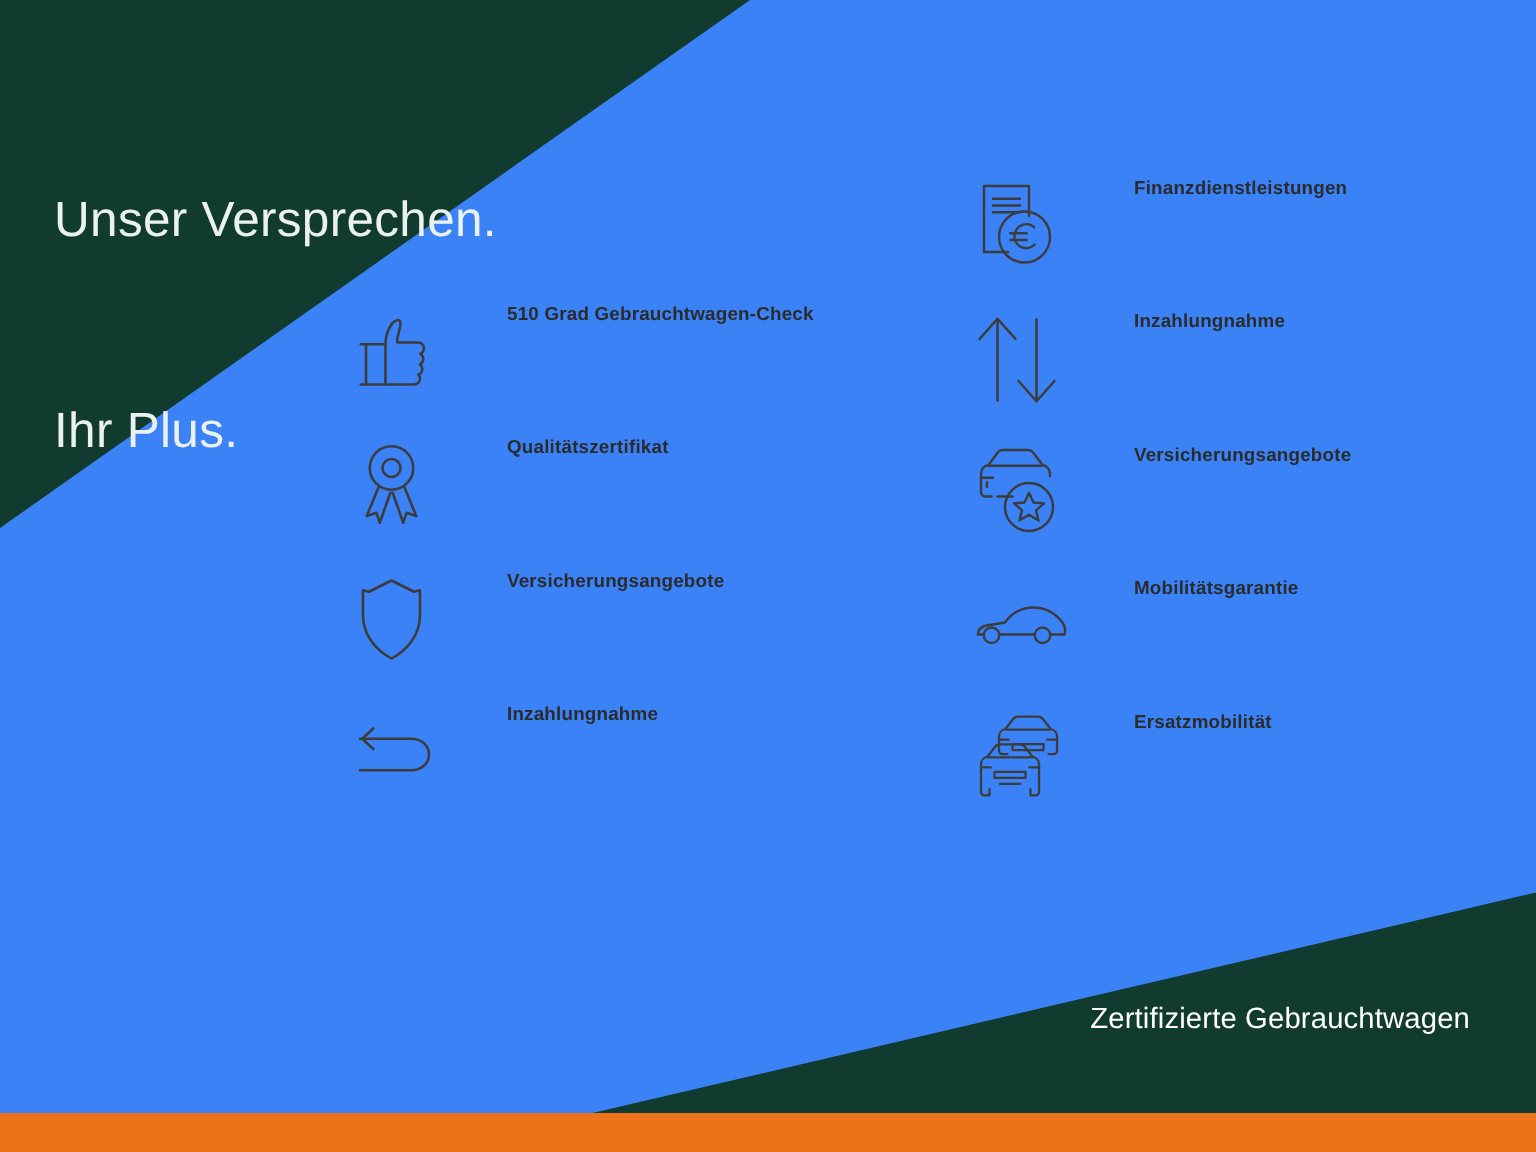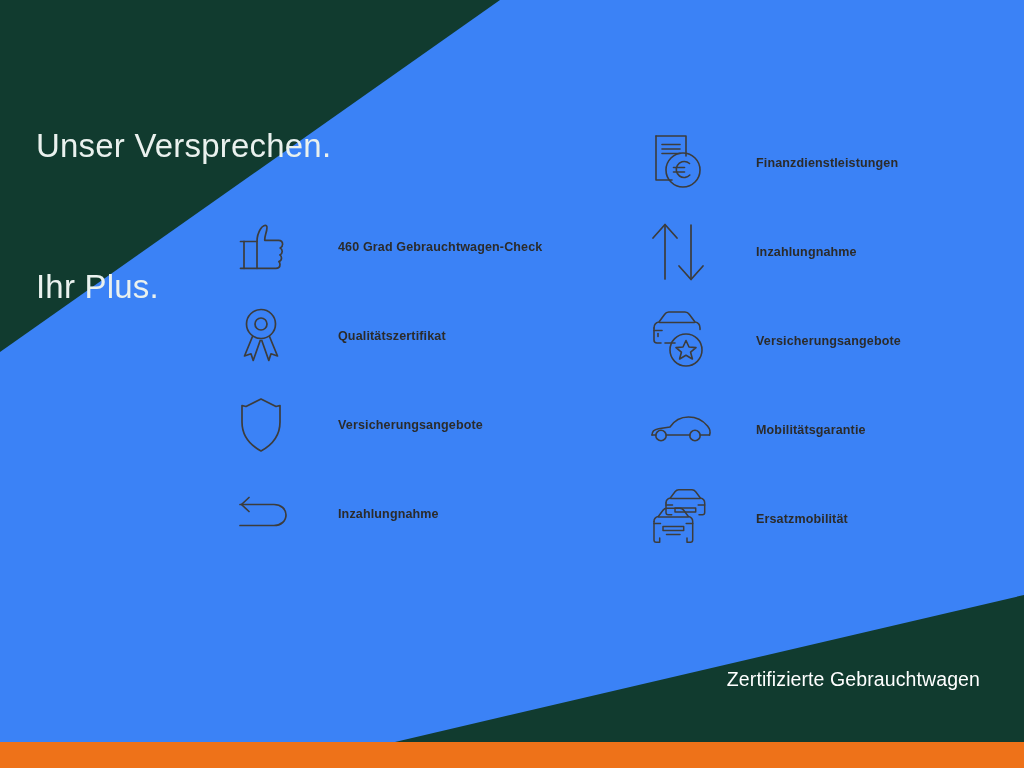--- a/index.html
+++ b/index.html
@@ -42,21 +42,20 @@
     position:absolute;
     z-index:6;
   }
   #col-left  { left:236px; top:202px; }
   #col-right { left:650px; top:118px; }
 
   .feature {
     position:relative;
     height:89px;
     display:flex;
-    align-items:center;
   }
   .feature .ico {
     width:72px; height:66px;
     flex:0 0 72px;
     display:flex;
     align-items:center;
     justify-content:flex-start;
   }
   .feature .ico svg { display:block; overflow:visible; }
   .feature .lbl {
@@ -126,21 +125,21 @@
                    C46.6 25 45.6 26.3 44.2 27 C45.4 27.6 46.2 28.9 46.2 30.4
                    C46.2 32 45.2 33.3 43.9 33.9 C44.9 34.6 45.5 35.8 45.5 37.1
                    C45.5 38.8 44.4 40.1 42.9 40.6 C43.6 41.3 44 42.3 44 43.4
                    C44 45.6 42.3 47.3 39.8 47.3 L21 47.3 Z"></path>
           <path d="M21 20.5 L8 20.5"></path>
           <path d="M8 20.5 L8 47.3 L21 47.3"></path>
           <path d="M4.5 20.5 L8 20.5"></path>
           <path d="M4.5 47.3 L8 47.3"></path>
         </svg>
       </span>
-      <span class="lbl">460 Grad Gebrauchtwagen-Check</span>
+      <span class="lbl">510 Grad Gebrauchtwagen-Check</span>
     </div>
 
     <div class="feature">
       <span class="ico">
         <svg width="50" height="58" viewBox="0 0 50 58" fill="none" stroke="#3C3C3C" stroke-width="1.7" stroke-linejoin="round" stroke-linecap="round">
           <circle cx="25" cy="17" r="14.5"></circle>
           <circle cx="25" cy="17" r="6"></circle>
           <path d="M16.5 29.5 L8.5 49 L15 46.8 L17.2 53.5 L24.2 33.5"></path>
           <path d="M33.5 29.5 L41.5 49 L35 46.8 L32.8 53.5 L25.8 33.5"></path>
         </svg>

